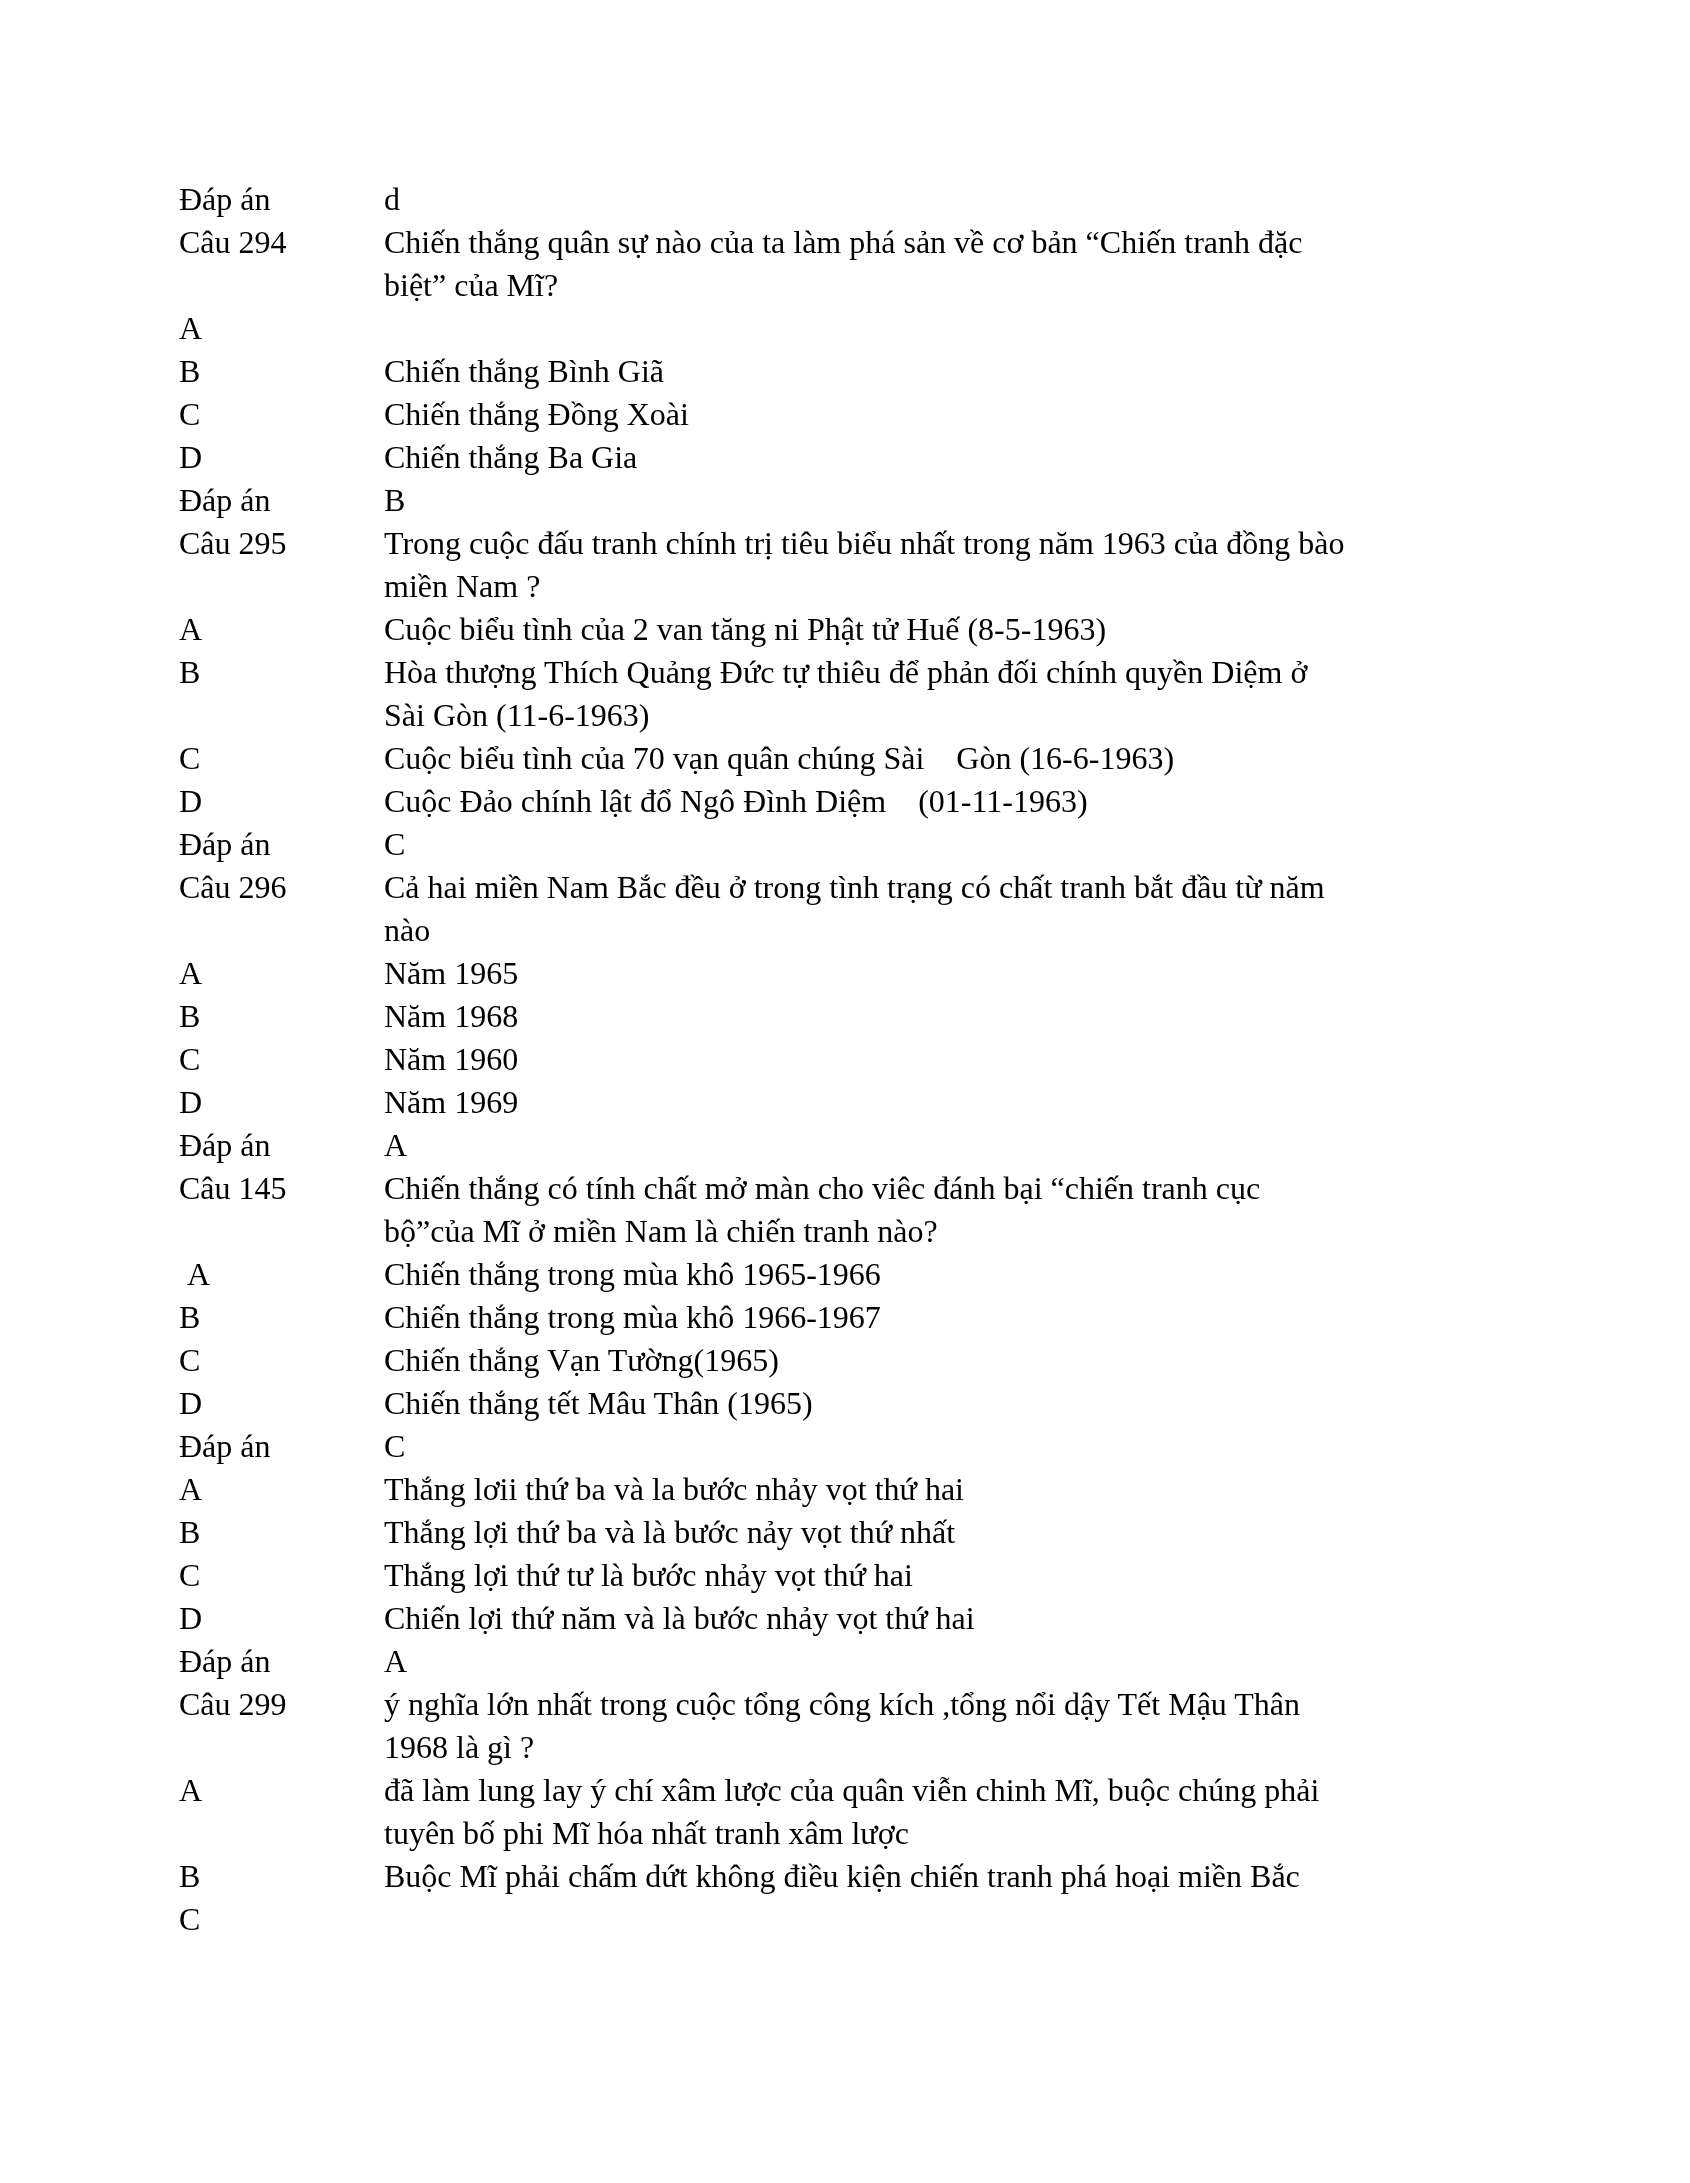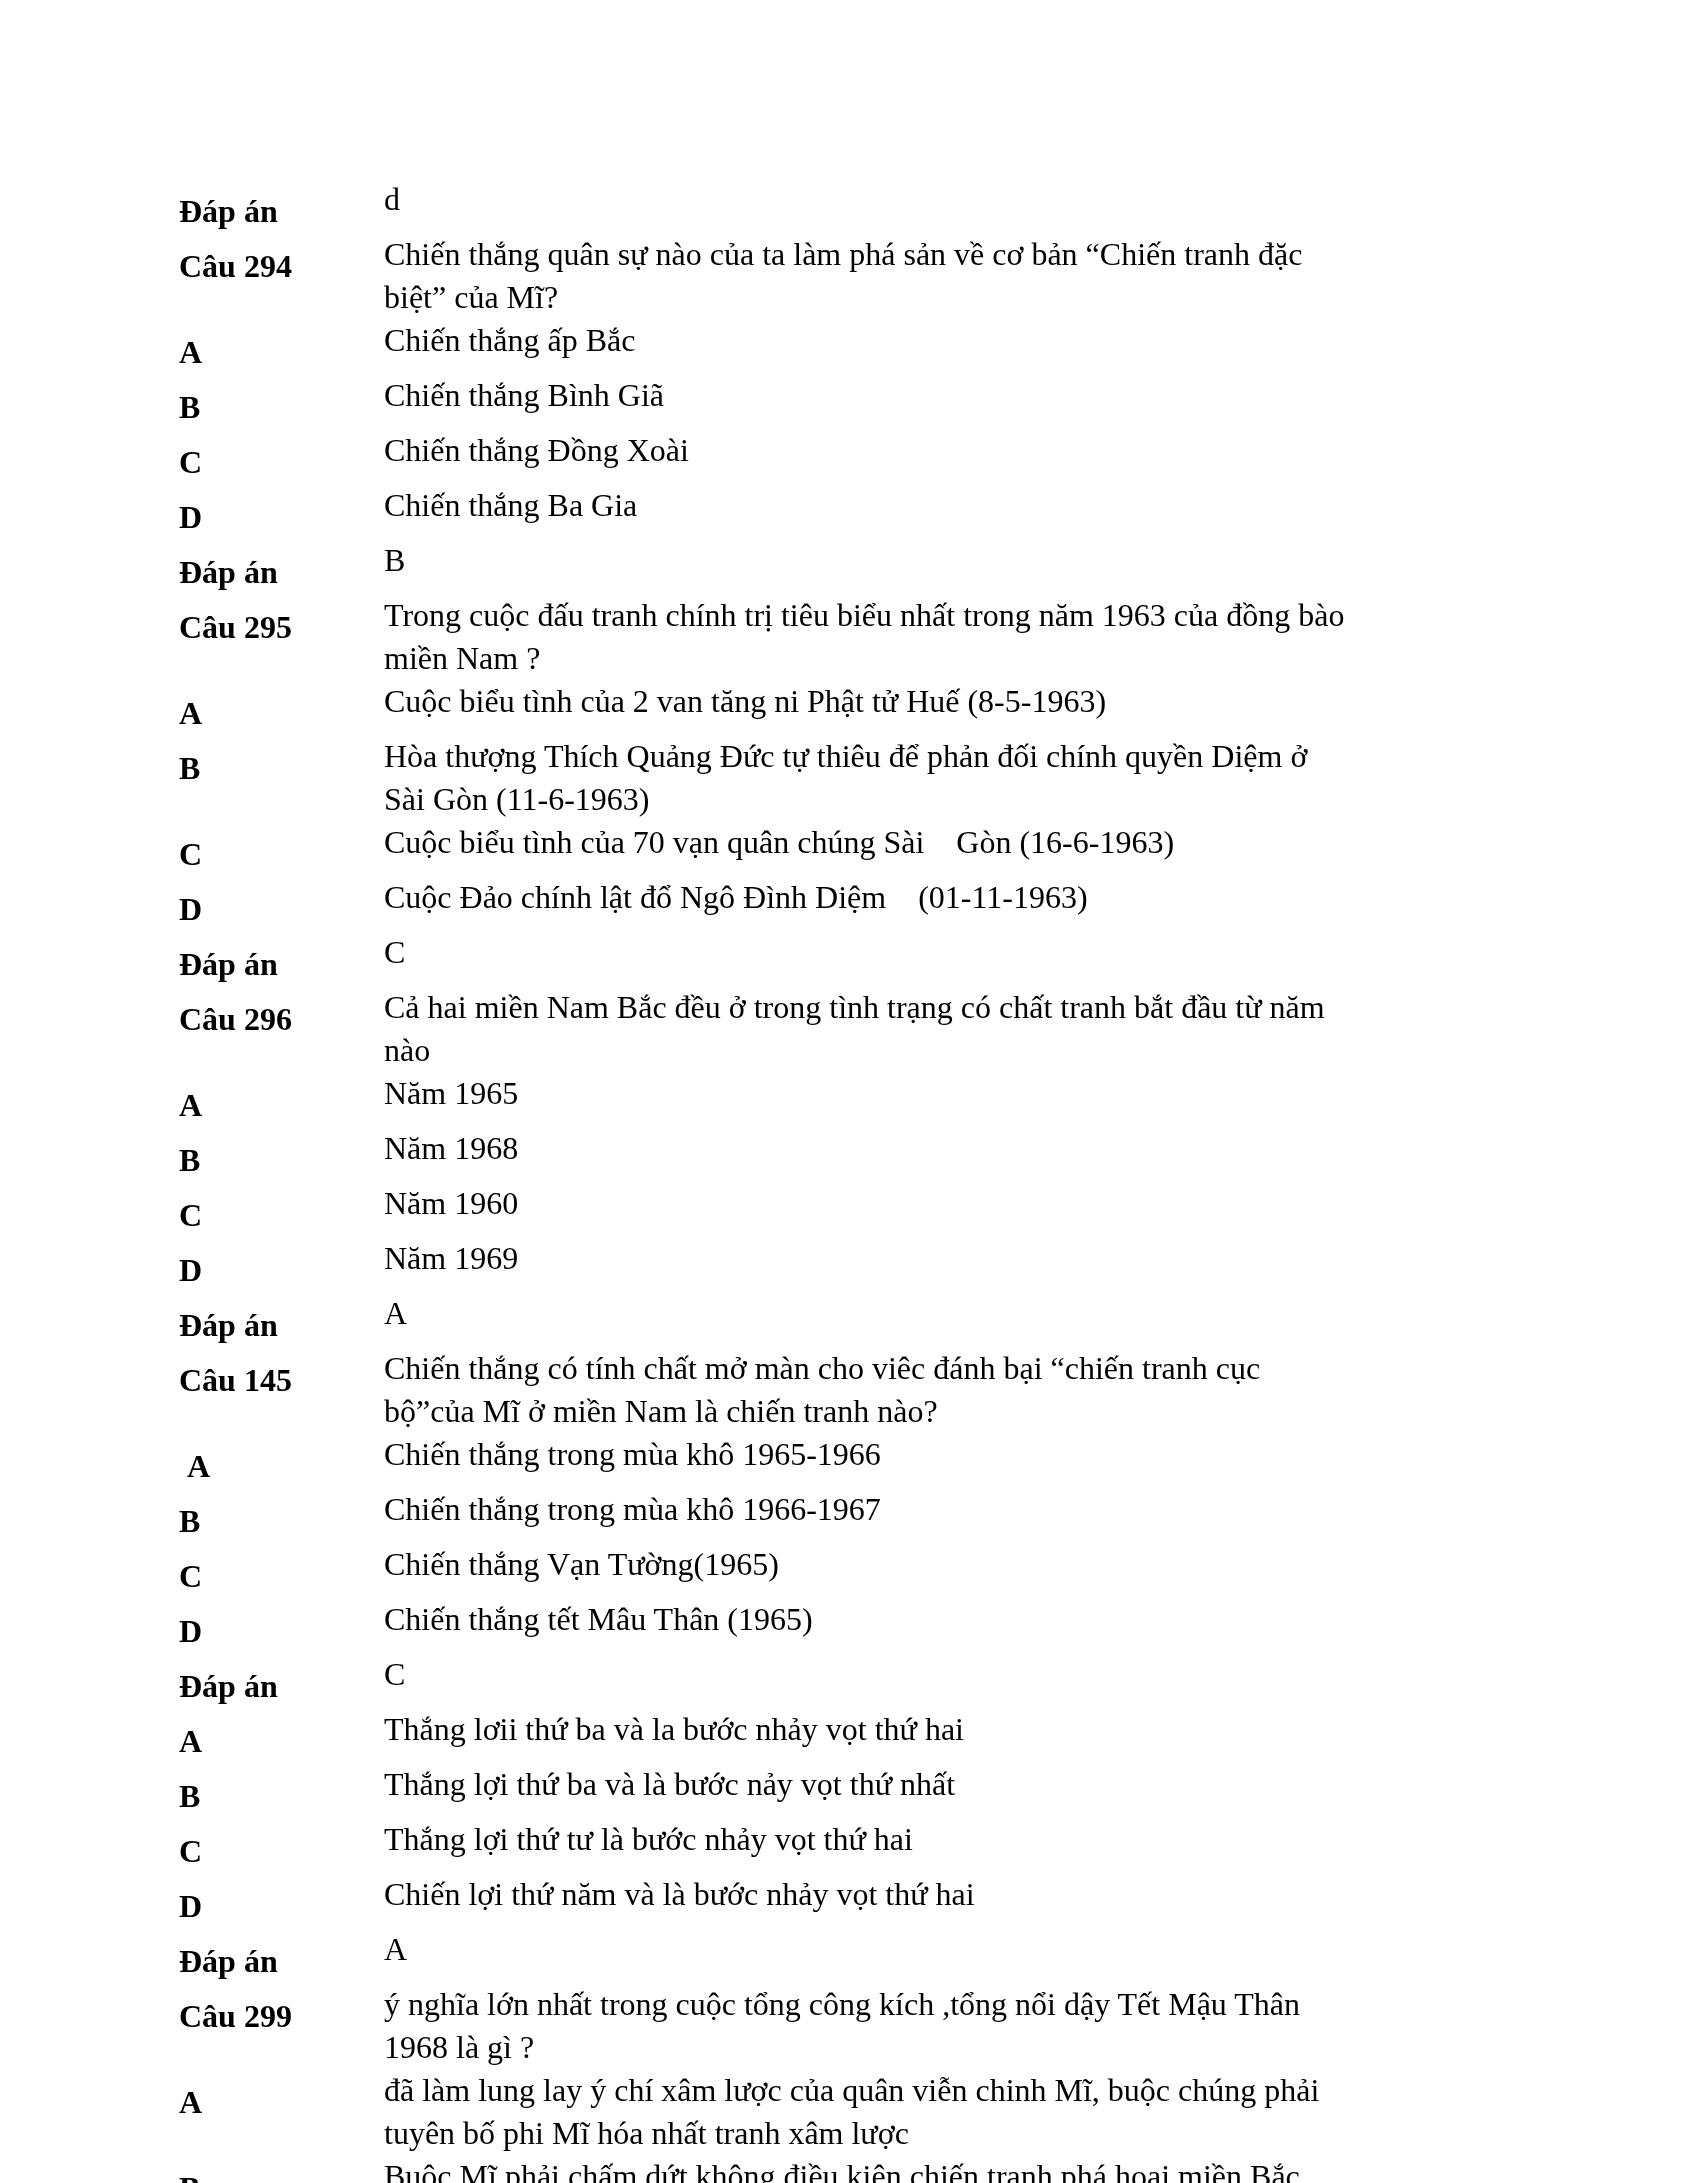--- a/index.html
+++ b/index.html
@@ -23,23 +23,22 @@
     width: 1345px;
     font-size: 32px;
     line-height: 43px;
   }
   .row {
     display: flex;
     align-items: flex-start;
   }
   .row .label {
     flex: 0 0 205px;
-    font-weight: bold;
+    font-weight: normal;
     white-space: pre-wrap;
-    margin-top: 12px;
   }
   .row .content {
     flex: 1 1 auto;
     white-space: pre-wrap;
   }
 </style>
 </head>
 <body>
 
 <div class="page">
@@ -48,21 +47,20 @@
     <div class="label">Đáp án</div>
     <div class="content">d</div>
   </div>
       <div class="row">
     <div class="label">Câu 294</div>
     <div class="content">Chiến thắng quân sự nào của ta làm phá sản về cơ bản “Chiến tranh đặc
 biệt” của Mĩ?</div>
   </div>
       <div class="row">
     <div class="label">A</div>
-    <div class="content">Chiến thắng ấp Bắc</div>
   </div>
       <div class="row">
     <div class="label">B</div>
     <div class="content">Chiến thắng Bình Giã</div>
   </div>
       <div class="row">
     <div class="label">C</div>
     <div class="content">Chiến thắng Đồng Xoài</div>
   </div>
       <div class="row">

